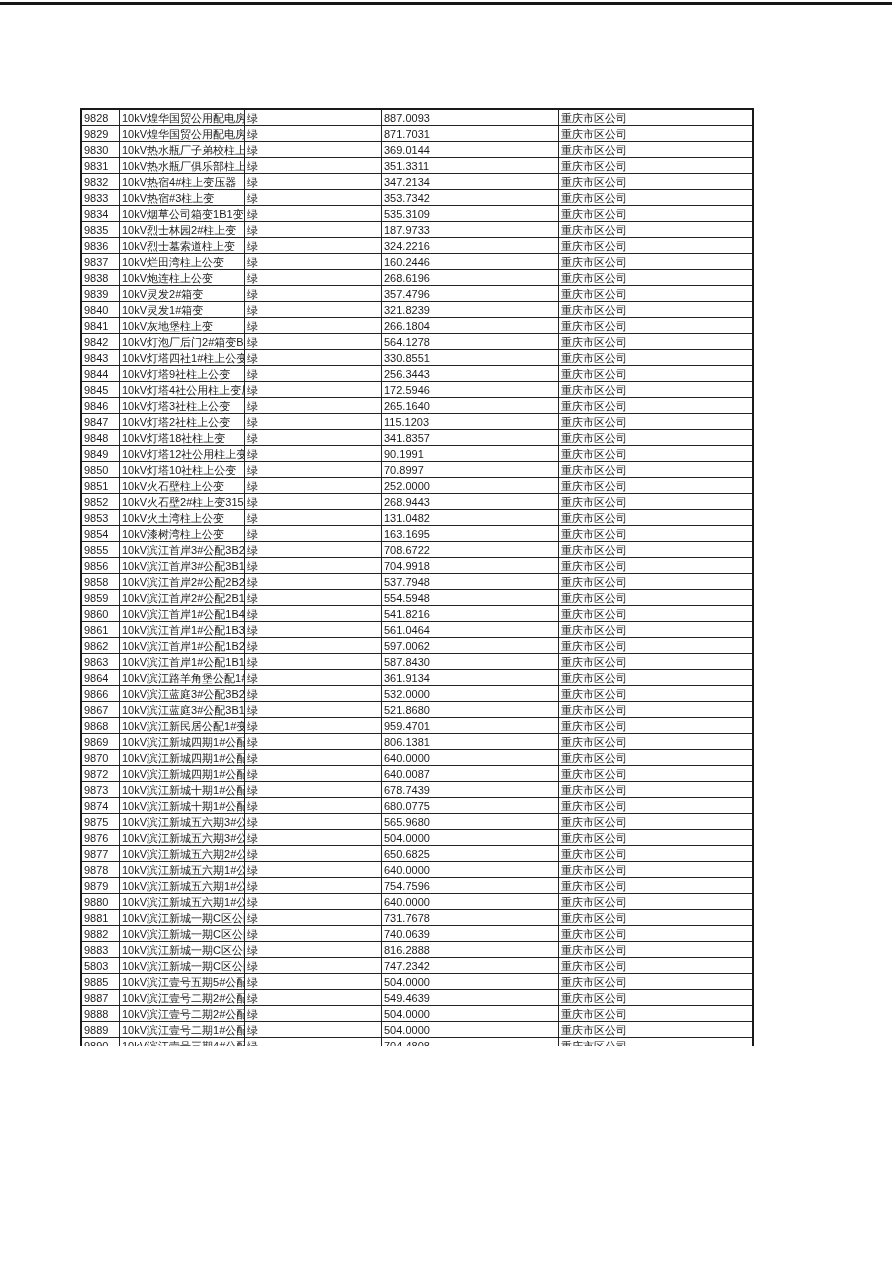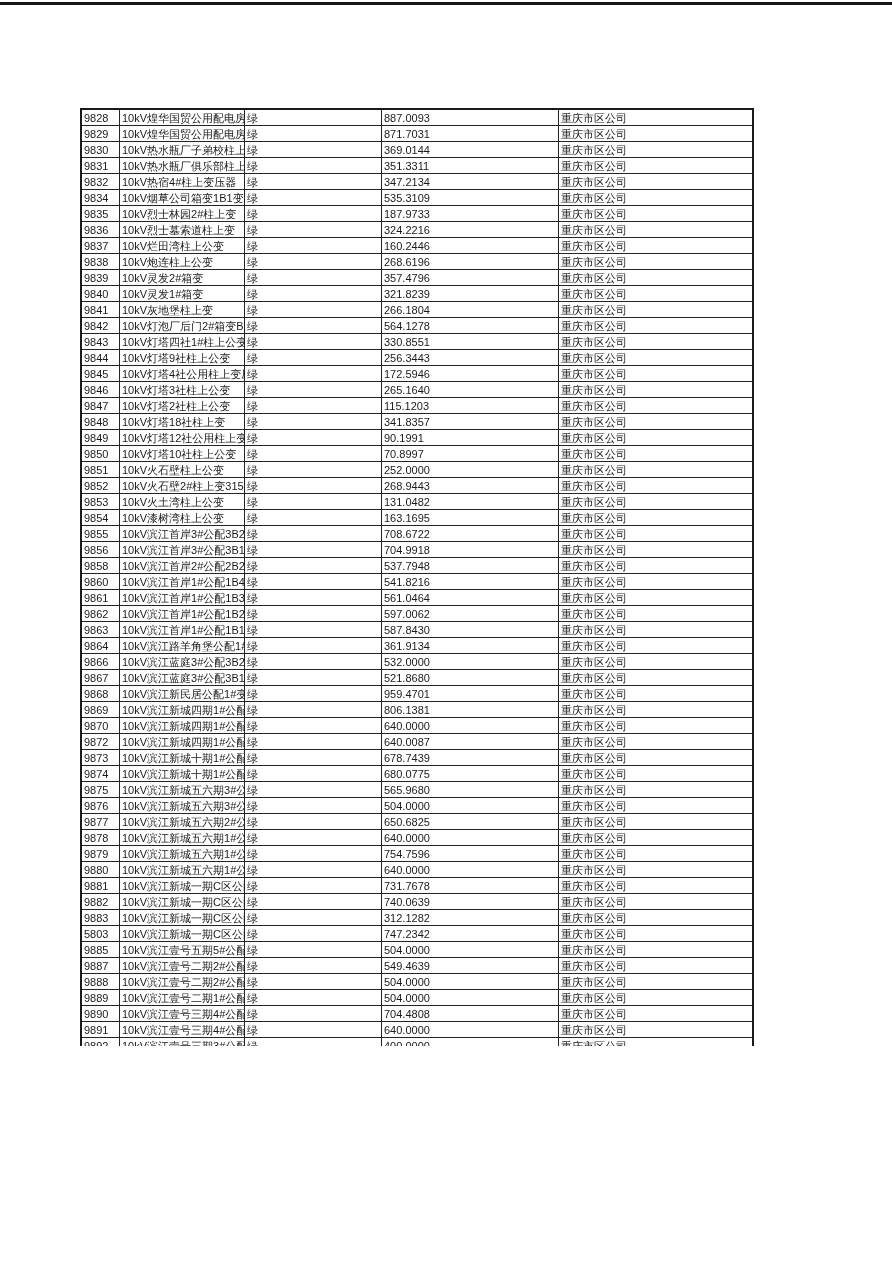--- a/index.html
+++ b/index.html
@@ -89,20 +89,27 @@
             <td class="col-company">重庆市区公司</td>
           </tr>
           <tr>
             <td class="col-id">9832</td>
             <td class="col-name">10kV热宿4#柱上变压器</td>
             <td class="col-status">绿</td>
             <td class="col-value">347.2134</td>
             <td class="col-company">重庆市区公司</td>
           </tr>
           <tr>
+            <td class="col-id">9833</td>
+            <td class="col-name">10kV热宿#3柱上变</td>
+            <td class="col-status">绿</td>
+            <td class="col-value">353.7342</td>
+            <td class="col-company">重庆市区公司</td>
+          </tr>
+          <tr>
             <td class="col-id">9834</td>
             <td class="col-name">10kV烟草公司箱变1B1变</td>
             <td class="col-status">绿</td>
             <td class="col-value">535.3109</td>
             <td class="col-company">重庆市区公司</td>
           </tr>
           <tr>
             <td class="col-id">9835</td>
             <td class="col-name">10kV烈士林园2#柱上变</td>
             <td class="col-status">绿</td>
@@ -257,20 +264,27 @@
             <td class="col-company">重庆市区公司</td>
           </tr>
           <tr>
             <td class="col-id">9858</td>
             <td class="col-name">10kV滨江首岸2#公配2B2</td>
             <td class="col-status">绿</td>
             <td class="col-value">537.7948</td>
             <td class="col-company">重庆市区公司</td>
           </tr>
           <tr>
+            <td class="col-id">9859</td>
+            <td class="col-name">10kV滨江首岸2#公配2B1</td>
+            <td class="col-status">绿</td>
+            <td class="col-value">554.5948</td>
+            <td class="col-company">重庆市区公司</td>
+          </tr>
+          <tr>
             <td class="col-id">9860</td>
             <td class="col-name">10kV滨江首岸1#公配1B4</td>
             <td class="col-status">绿</td>
             <td class="col-value">541.8216</td>
             <td class="col-company">重庆市区公司</td>
           </tr>
           <tr>
             <td class="col-id">9861</td>
             <td class="col-name">10kV滨江首岸1#公配1B3</td>
             <td class="col-status">绿</td>
@@ -407,21 +421,21 @@
             <td class="col-id">9882</td>
             <td class="col-name">10kV滨江新城一期C区公配</td>
             <td class="col-status">绿</td>
             <td class="col-value">740.0639</td>
             <td class="col-company">重庆市区公司</td>
           </tr>
           <tr>
             <td class="col-id">9883</td>
             <td class="col-name">10kV滨江新城一期C区公配</td>
             <td class="col-status">绿</td>
-            <td class="col-value">312.1282</td>
+            <td class="col-value">816.2888</td>
             <td class="col-company">重庆市区公司</td>
           </tr>
           <tr>
             <td class="col-id">5803</td>
             <td class="col-name">10kV滨江新城一期C区公配</td>
             <td class="col-status">绿</td>
             <td class="col-value">747.2342</td>
             <td class="col-company">重庆市区公司</td>
           </tr>
           <tr>

